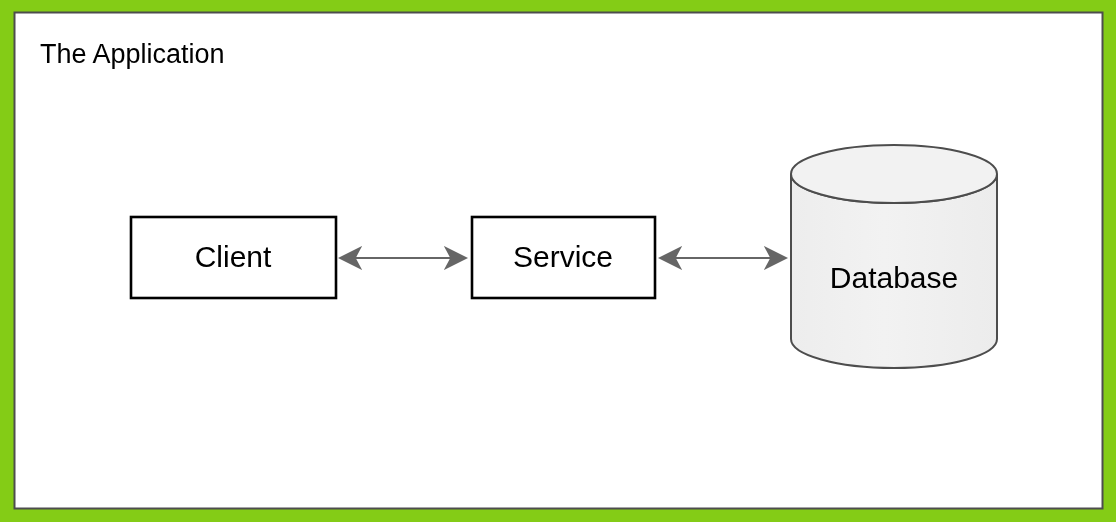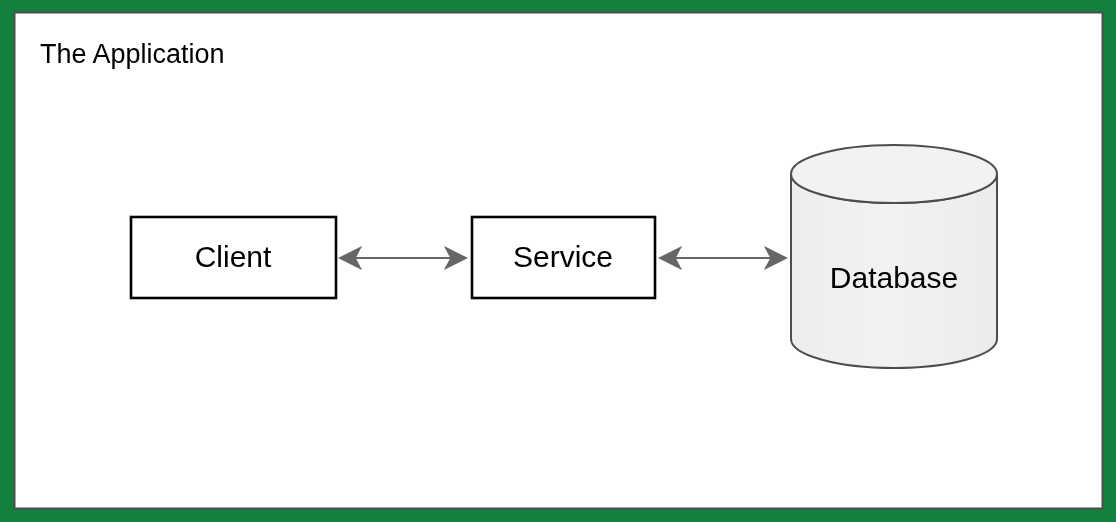--- a/index.html
+++ b/index.html
@@ -10,21 +10,21 @@
   body {
     width: 1116px;
     height: 522px;
     font-family: "Liberation Sans", sans-serif;
     overflow: hidden;
   }
   #canvas {
     position: relative;
     width: 1116px;
     height: 522px;
-    background: #15803d;
+    background: #84cc16;
   }
   #diagram-svg {
     position: absolute;
     top: 0;
     left: 0;
     width: 1116px;
     height: 522px;
     display: block;
   }
   .node-label {

